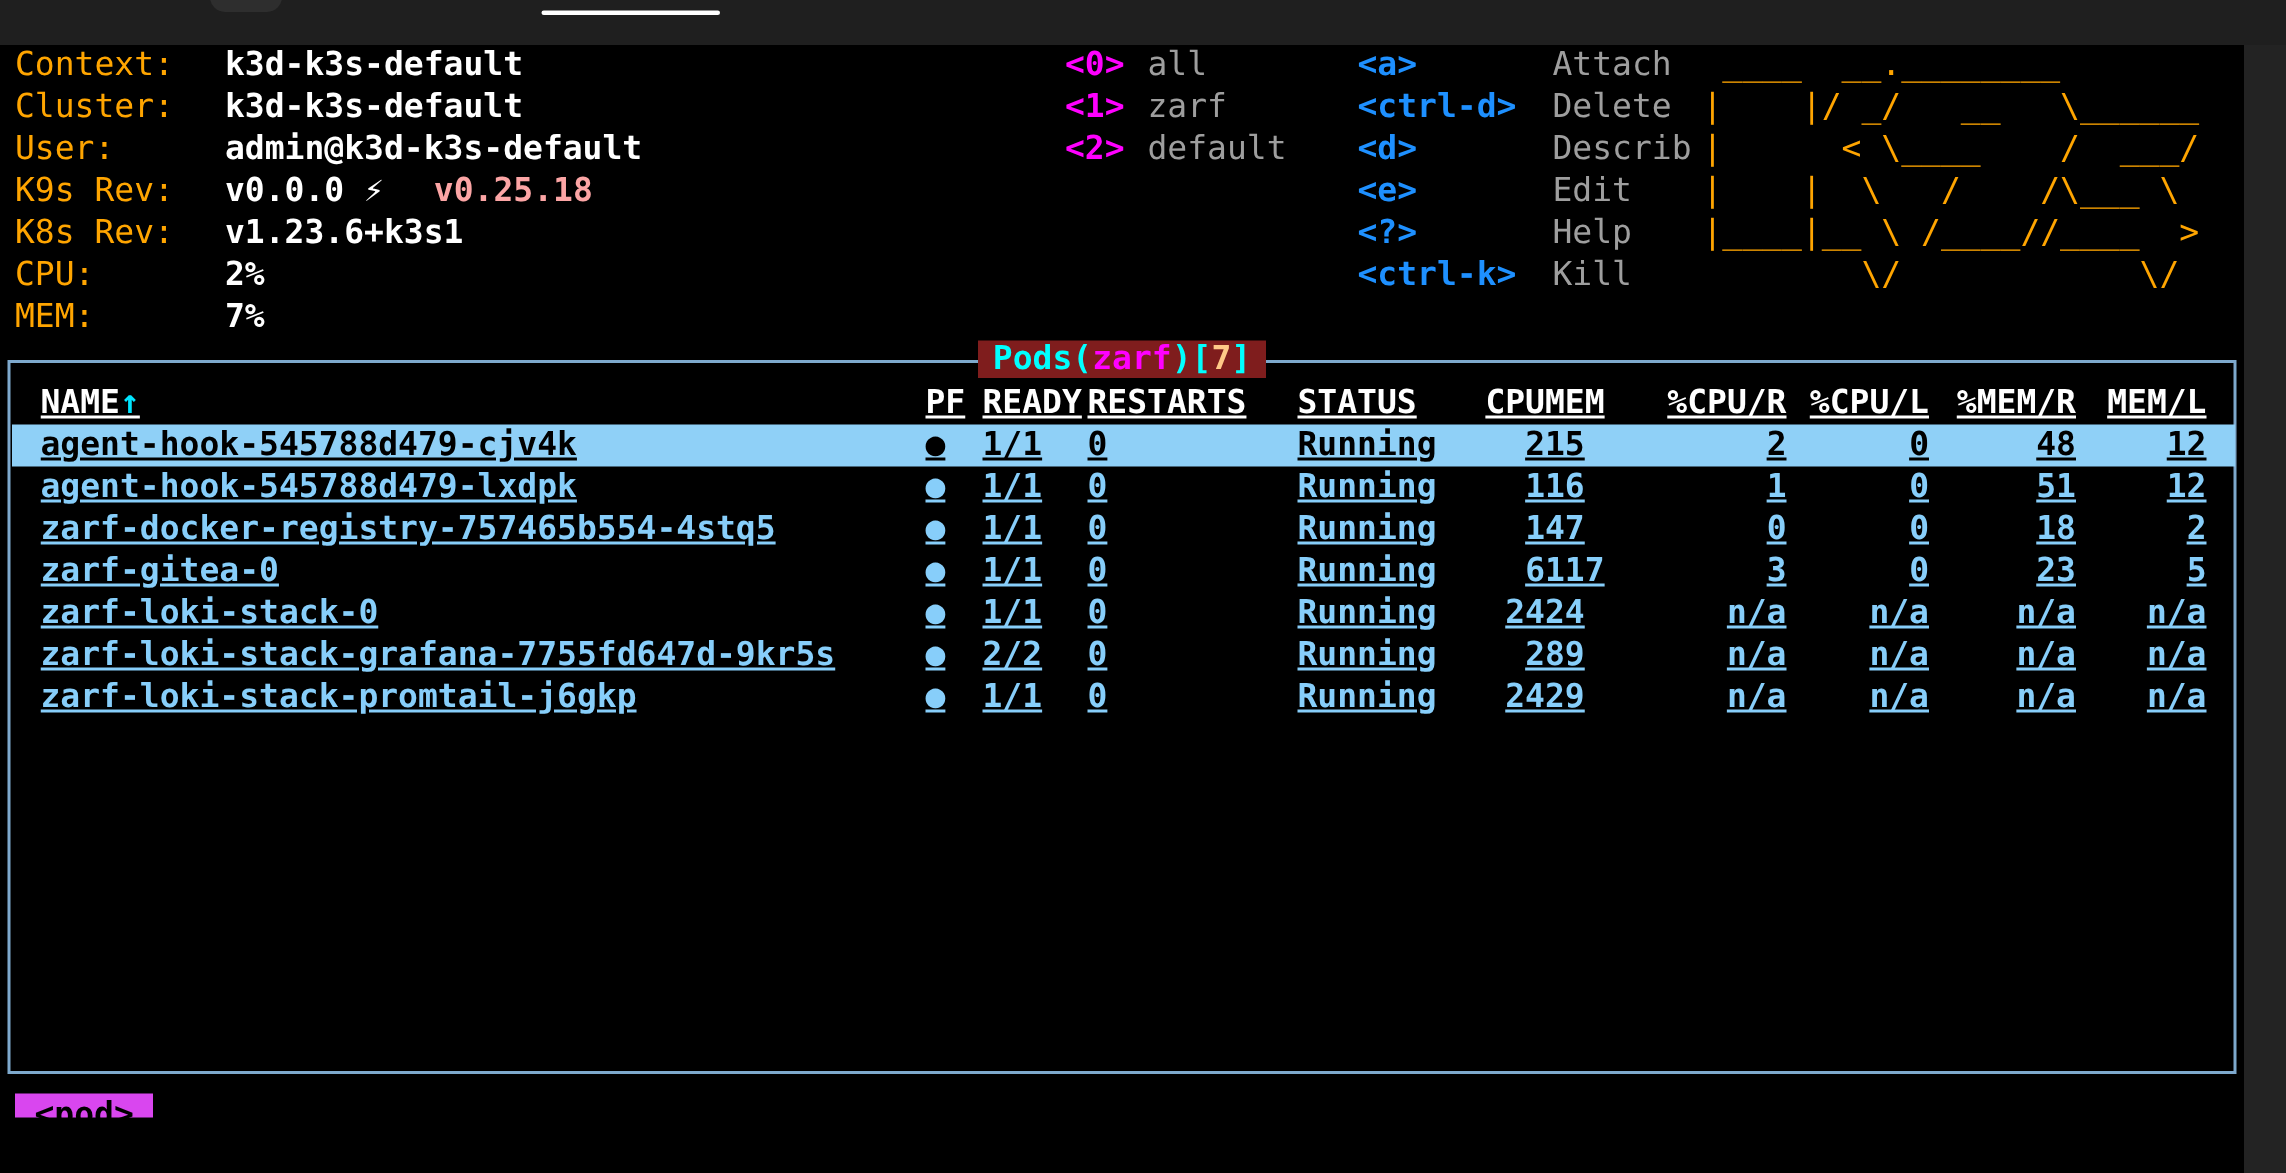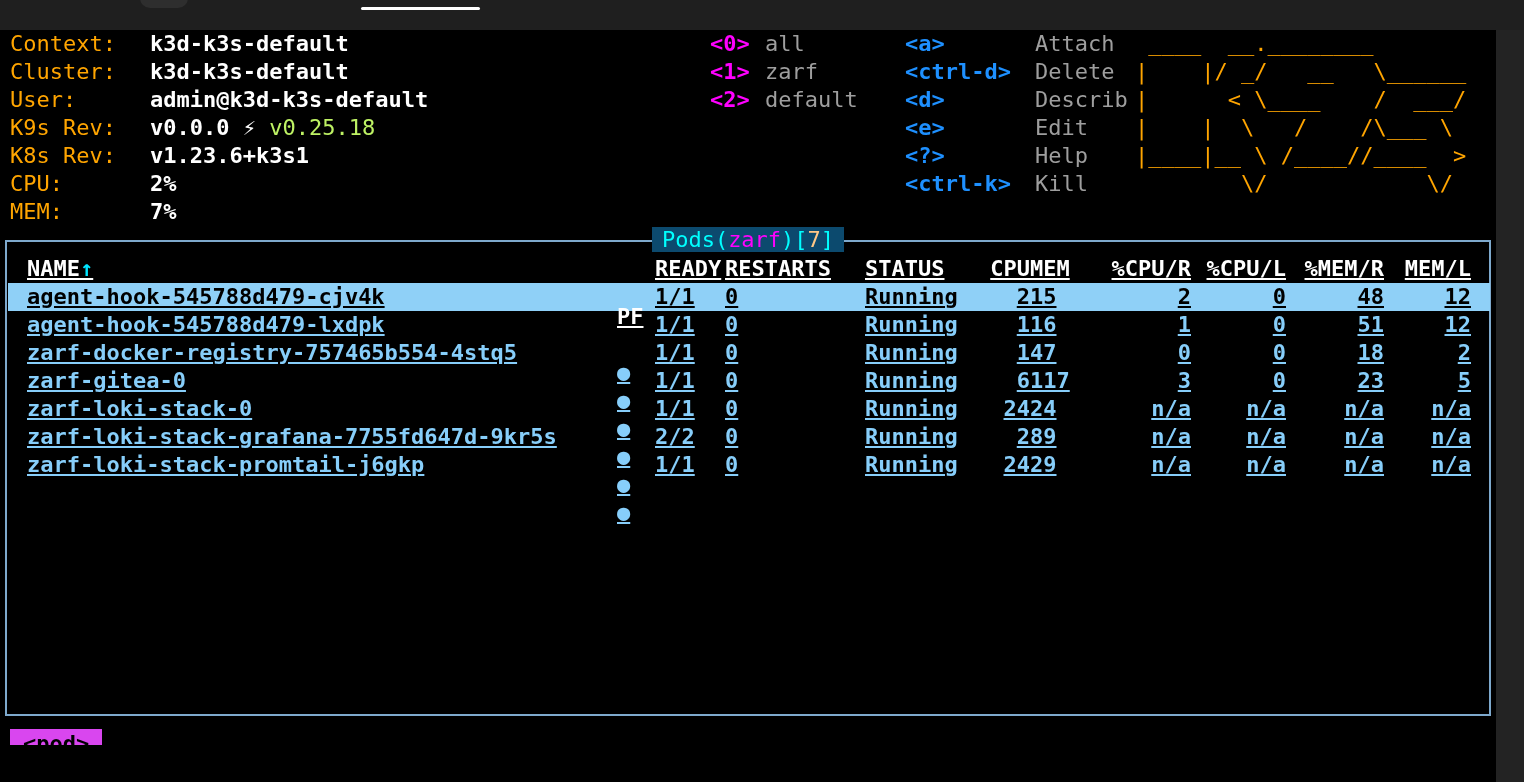--- a/index.html
+++ b/index.html
@@ -12,39 +12,39 @@
   .tab-underline { position:absolute; left:361px; top:7px; width:119px; height:3px; background:#fff; border-radius:2px; }
   .right-strip { position:absolute; right:0; top:0; width:28px; height:782px; background:#232323; z-index:4; }
 
   
   .cluster-header { position:absolute; left:0; top:30px; width:1500px; height:200px; }
   .info-col { position:absolute; left:10px; top:0; }
   .line { height:28px; white-space:pre; }
   .lbl { display:inline-block; width:140px; color:#ffa500; }
   .val { color:#fff; font-weight:700; }
   .flash { color:#fff; }
-  .upgrade { color:#bef264; font-weight:400; }
+  .upgrade { color:#fca5a5; font-weight:700;margin-left:20px; }
   .ns-col { position:absolute; left:710px; top:0; }
   .key-ns { display:inline-block; width:55px; color:#ff00ff; font-weight:700; }
   .key-act { display:inline-block; width:130px; color:#1e90ff; font-weight:700; }
   .hk-lbl { color:#9e9e9e; }
   .action-col { position:absolute; left:905px; top:0; }
   .logo { position:absolute; left:1135px; top:0; color:#ffa500; font:inherit; white-space:pre; }
 
   
   .table-panel { position:absolute; left:5px; top:240px; width:1482px; height:472px; border:2px solid #7ea9cd; background:#000; }
   .panel-title { position:absolute; left:0; right:0; top:-16px; text-align:center; }
-  .panel-title .inner { background:#0c4a6e; padding:0 10px; font-weight:400; }
+  .panel-title .inner { background:#7f1d1d; padding:0 10px; font-weight:700; }
   .cyan { color:#00ffff; } .magenta { color:#ff00ff; } .count { color:#ffc887; }
   .thead, .trow { display:flex; height:28px; line-height:28px; padding-left:19px; margin-left:1px; width:1463px; white-space:pre;text-decoration:underline; }
   .thead { margin-top:13px; color:#fff; font-weight:700; }
   .trow { color:#87cefa; font-weight:700; }
   .trow.selected { background:#8fd0f7; color:#000; }
   .sort-arrow { color:#00e5ff; }
-  .c-name{width:590px; overflow:hidden;} .c-pf{width:38px;margin-top:48px;} .c-ready{width:70px;}
+  .c-name{width:590px; overflow:hidden;} .c-pf{width:38px;} .c-ready{width:70px;}
   .c-restarts{width:127px; }
   .c-status{width:138px; padding-left:13px; box-sizing:border-box;}
   .c-cpu{width:40px; text-align:right;} .c-mem{width:61px; }
   .c-cpur{width:100px; text-align:right;} .c-cpul{width:95px; text-align:right;}
   .c-memr{width:98px; text-align:right;} .c-meml{width:87px; text-align:right;}
 
   
   .crumb { position:absolute; left:10px; top:729px; height:16px; line-height:29px; background:#d946ef; color:#000; font-weight:700; padding:0 13px; }
 </style>
 </head>

